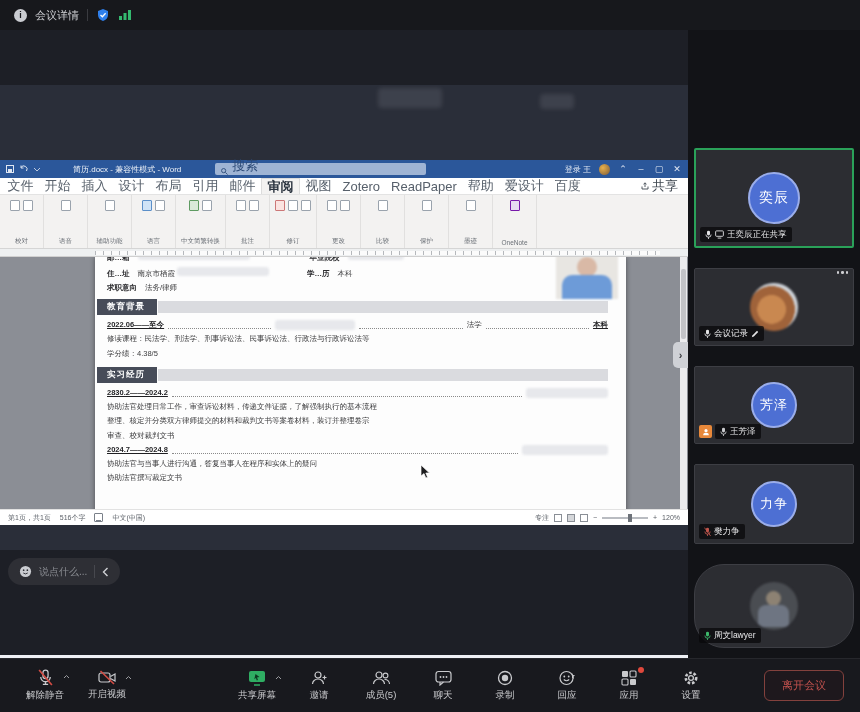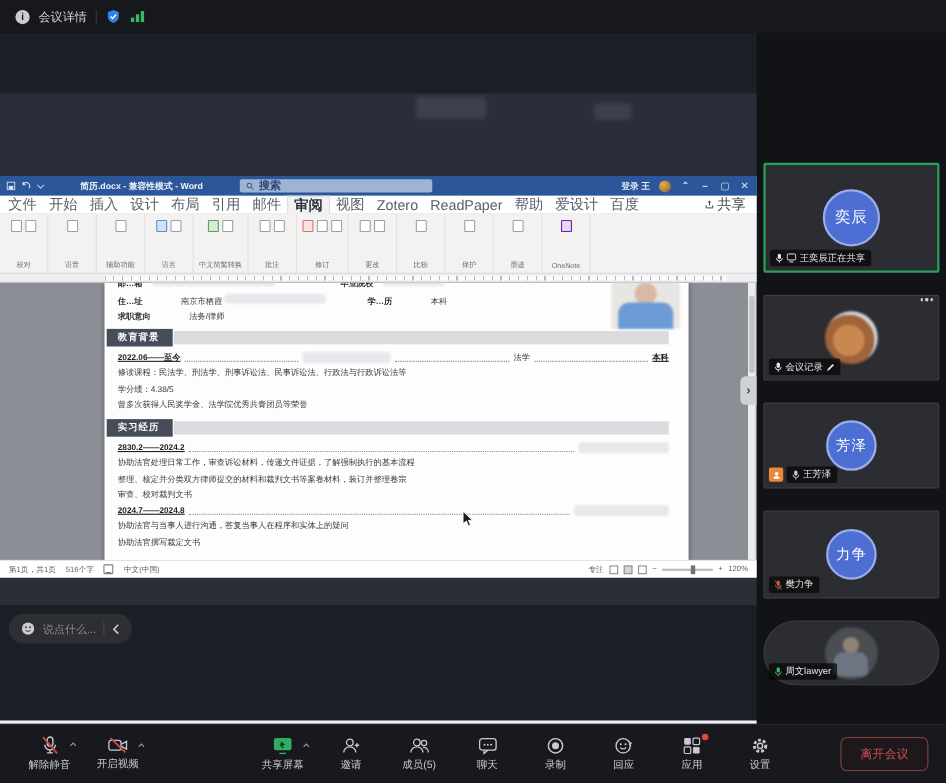--- a/index.html
+++ b/index.html
@@ -27,26 +27,26 @@
   .fullscreen-ic .c4{right:0;bottom:0;border-left:none;border-top:none;}
 
   
   .stage { position:absolute; left:0; top:30px; width:688px; height:628px; background:#1d1f26; }
   .desktop { position:absolute; left:0; top:55px; width:688px; height:465px; background:#2a2e39; }
   .blob { position:absolute; background:rgba(235,238,245,.10); border-radius:4px; filter:blur(2px); }
 
   
   .word { position:absolute; left:0; top:130px; width:688px; background:#fff; }
   .w-title { height:18px; background:#2b579a; display:flex; align-items:center; padding:0 6px;
-             color:#dfe6f2; font-size:8px; gap:6px;font-weight:bold; }
+             color:#dfe6f2; font-size:8px; gap:6px; }
   .qat { display:flex; gap:5px; align-items:center; }
   .qat svg { display:block; }
   .w-doc-title { margin-left:26px; white-space:nowrap; color:#eef2f8; }
-  .w-search { margin-left:28px; width:175px; height:12px; background:#9fb4d4; border-radius:2px;
-              display:flex; align-items:center; gap:4px; padding:0 6px; color:#2c4a77; font-size:10px; }
+  .w-search { margin-left:28px; width:211px; height:12px; background:#9fb4d4; border-radius:2px;
+              display:flex; align-items:flex-end; gap:4px; padding:0 6px; color:#2c4a77; font-size:13px; }
   .w-title-right { margin-left:auto; display:flex; align-items:center; gap:8px; }
   .w-avatar { width:11px; height:11px; border-radius:50%; background:radial-gradient(circle at 35% 35%, #e8b04b, #7a5a3a); }
   .winbtn { width:10px; text-align:center; font-size:9px; color:#dfe6f2; cursor:default; }
 
   .w-tabs { height:17px; background:#ffffff; border-bottom:1px solid #e3e3e3; display:flex;
             align-items:stretch; font-size:13px; color:#57606b; padding:0 2px; }
   .w-tab { display:flex; align-items:center; padding:0 5.5px; white-space:nowrap; }
   .w-tab.active { background:#f3f2f1; border:1px solid #dcdcdc; border-bottom:none;
                   font-weight:bold; color:#2b3440; }
   .w-share { margin-left:auto; display:flex; align-items:center; gap:3px; padding:0 8px; color:#3f4750; }
@@ -67,21 +67,21 @@
                 background-image:repeating-linear-gradient(90deg,#b5b8bc 0 1px,transparent 1px 8px); }
 
   .w-doc { position:relative; height:252px; background:#8b8e95; overflow:hidden; }
   .page { position:absolute; left:95px; top:0; width:531px; height:260px; background:#fdfdfd;
           box-shadow:0 0 5px rgba(0,0,0,.45); padding:0 18px 0 12px; font-size:7.5px; color:#3a3a3c; }
   .doc-scroll { position:absolute; right:1px; top:0; bottom:0; width:7px; background:#ececee; }
   .doc-thumb { position:absolute; left:1px; top:12px; width:5px; height:70px; background:#c2c3c7; border-radius:2px; }
 
   .info-row { display:flex; align-items:baseline; margin-top:4px; }
   .ilabel { font-weight:bold; color:#2d2d30; margin-right:8px; white-space:nowrap; }
-  .ival { color:#3a3a3c; white-space:nowrap;margin-left:27px; }
+  .ival { color:#3a3a3c; white-space:nowrap; }
   .blur { display:inline-block; background:#e7e8ec; border-radius:3px; filter:blur(1.2px); vertical-align:middle; }
   .photo { position:absolute; right:8px; top:-6px; width:62px; height:48px; background:#e8e6e2;
            overflow:hidden; filter:blur(1.2px); }
   .photo .head { position:absolute; left:21px; top:6px; width:20px; height:20px; border-radius:50%; background:#d9b9a6; }
   .photo .shirt { position:absolute; left:6px; top:24px; width:50px; height:26px; border-radius:10px 10px 0 0; background:#6d9bd8; }
 
   .sec { display:flex; align-items:center; margin:6px 0 3px -10px; }
   .sec-dark { background:#474c59; color:#fff; font-weight:bold; font-size:8.5px; padding:2px 12px 2px 10px; letter-spacing:1px; }
   .sec-rest { flex:1; height:12px; background:#dadbdf; margin-left:1px; }
 
@@ -121,21 +121,21 @@
   .collapse { position:absolute; right:0; top:312px; width:15px; height:26px; background:#cfd1d6;
               border-radius:5px 0 0 5px; display:flex; align-items:center; justify-content:center;
               color:#3a3b40; font-size:11px; font-weight:bold; }
 
   
   .sidebar { position:absolute; left:688px; top:30px; width:172px; height:628px; background:#121317;
              padding:98px 6px 0; }
   .tile { position:relative; width:160px; background:#2c2d32; border:1px solid #3d3e44; border-radius:2px;
           margin-bottom:6px; display:flex; align-items:center; justify-content:center;margin-top:20px; }
   .tile.sharing { border:2px solid #2aa159; }
-  .t1{height:100px;} .t2{height:78px;} .t3{height:78px;} .t4{height:80px;} .t5{height:59px;border-radius:30px;}
+  .t1{height:100px;} .t2{height:78px;} .t3{height:78px;} .t4{height:80px;} .t5{height:84px;border-radius:30px;}
   .avatar { width:46px; height:46px; border-radius:50%; background:#4d6fd3; border:2px solid #9aadea;
             color:#fff; display:flex; align-items:center; justify-content:center; font-size:13px; letter-spacing:1px; }
   .avatar.lg { width:52px; height:52px; font-size:14px; }
   .avatar-photo { width:48px; height:48px; border-radius:50%; overflow:hidden; position:relative; filter:blur(.8px); }
   .ph-food { background:radial-gradient(circle at 45% 55%, #c98850 0 38%, #a0633a 39% 62%, #cfd4da 63%); }
   .ph-person { background:#4a4d52; }
   .ph-person::before { content:""; position:absolute; left:16px; top:9px; width:15px; height:15px; border-radius:50%; background:#8d8273; }
   .ph-person::after { content:""; position:absolute; left:8px; top:23px; width:31px; height:22px; border-radius:8px 8px 0 0; background:#6e7582; }
   .nameplate-row { position:absolute; left:4px; bottom:4px; display:flex; align-items:center; gap:3px; }
   .nameplate { background:rgba(8,8,10,.74); border-radius:2px; padding:1.5px 5px; display:flex;
@@ -359,21 +359,20 @@
             <b>2022.06——至今</b>
               <span class="dots"></span>
             <span class="blur" style="width:80px;height:10px;margin-bottom:2px;"></span>
             <span class="dots"></span>
               <span>法学</span>
             <span class="dots"></span>
               <b>本科</b>
           </div>
           <div class="p">修读课程：民法学、刑法学、刑事诉讼法、民事诉讼法、行政法与行政诉讼法等</div>
           <div class="p">学分绩：4.38/5</div>
-          <div class="p">曾多次获得人民奖学金、法学院优秀共青团员等荣誉</div>
 
           <div class="sec">
             <span class="sec-dark">实习经历</span>
               <span class="sec-rest"></span>
           </div>
           <div class="dline">
             <b>2830.2——2024.2</b>
               <span class="dots"></span>
             <span class="blur" style="width:82px;height:10px;margin-bottom:2px;"></span>
           </div>

